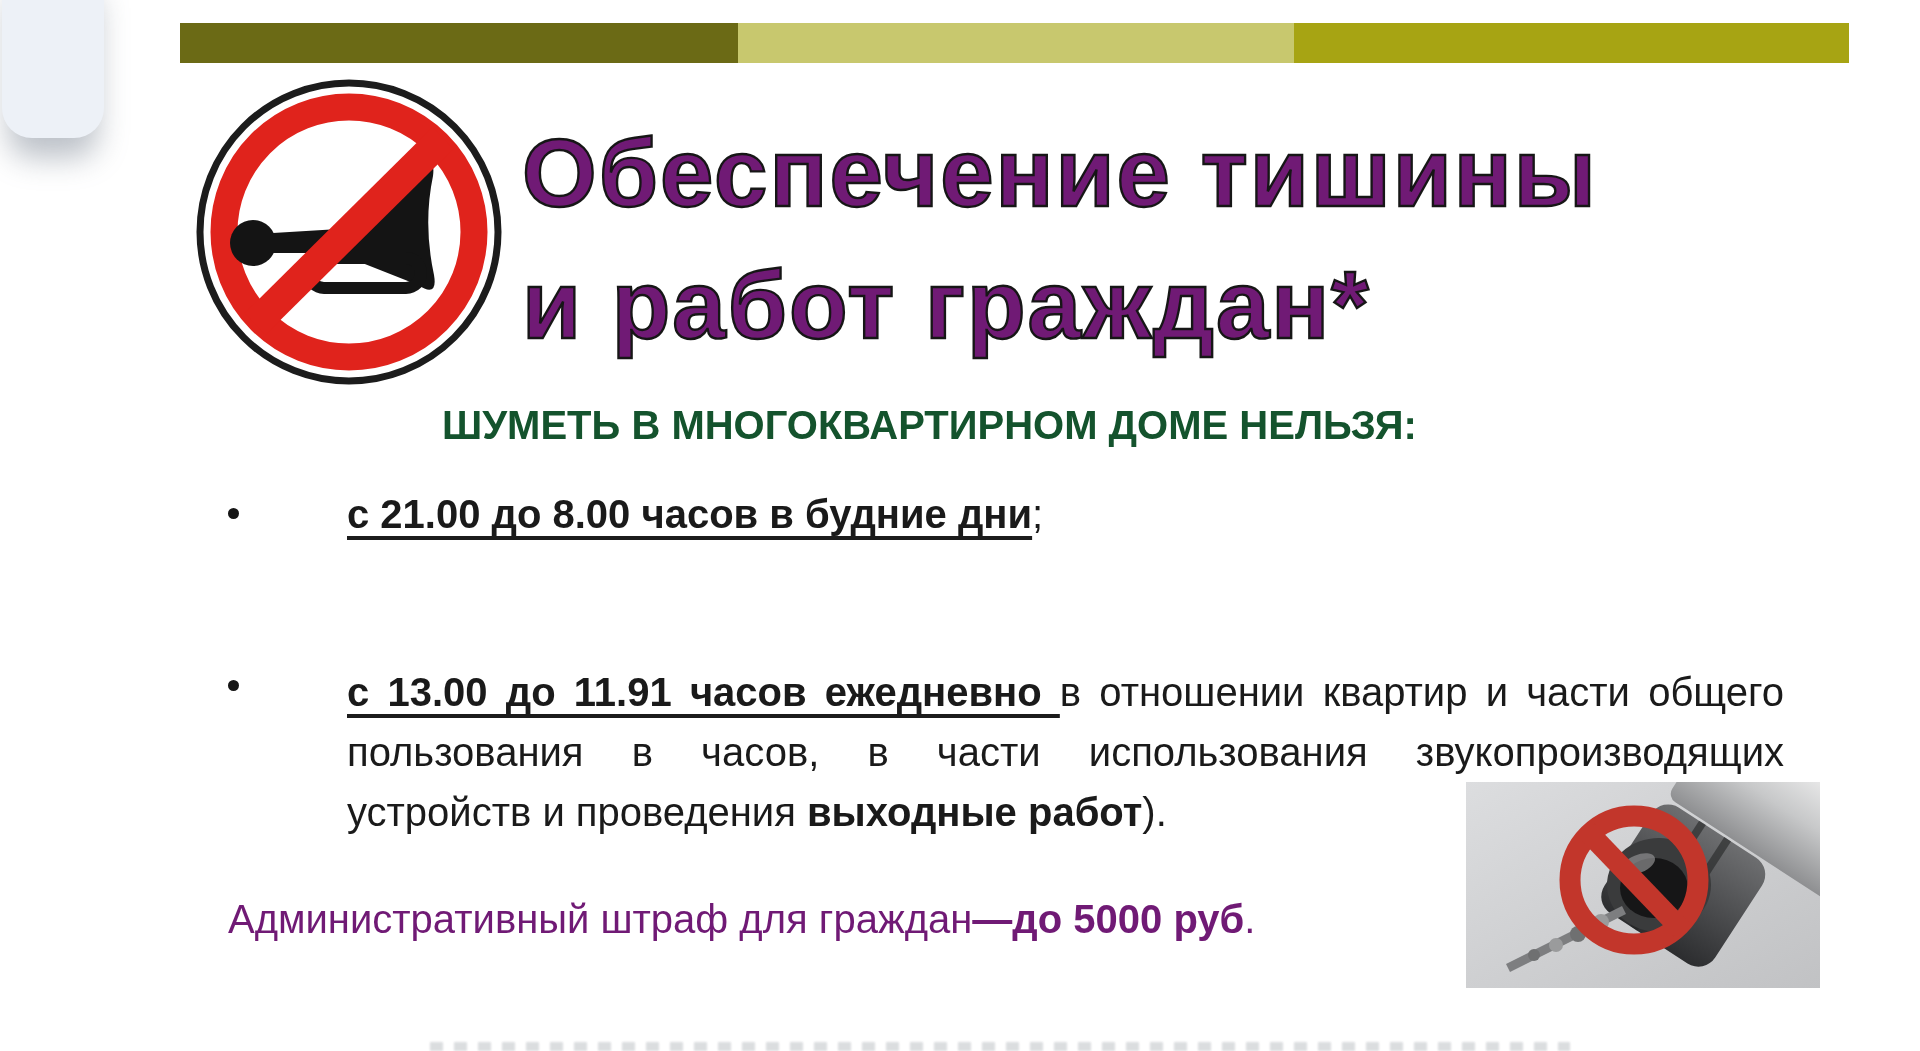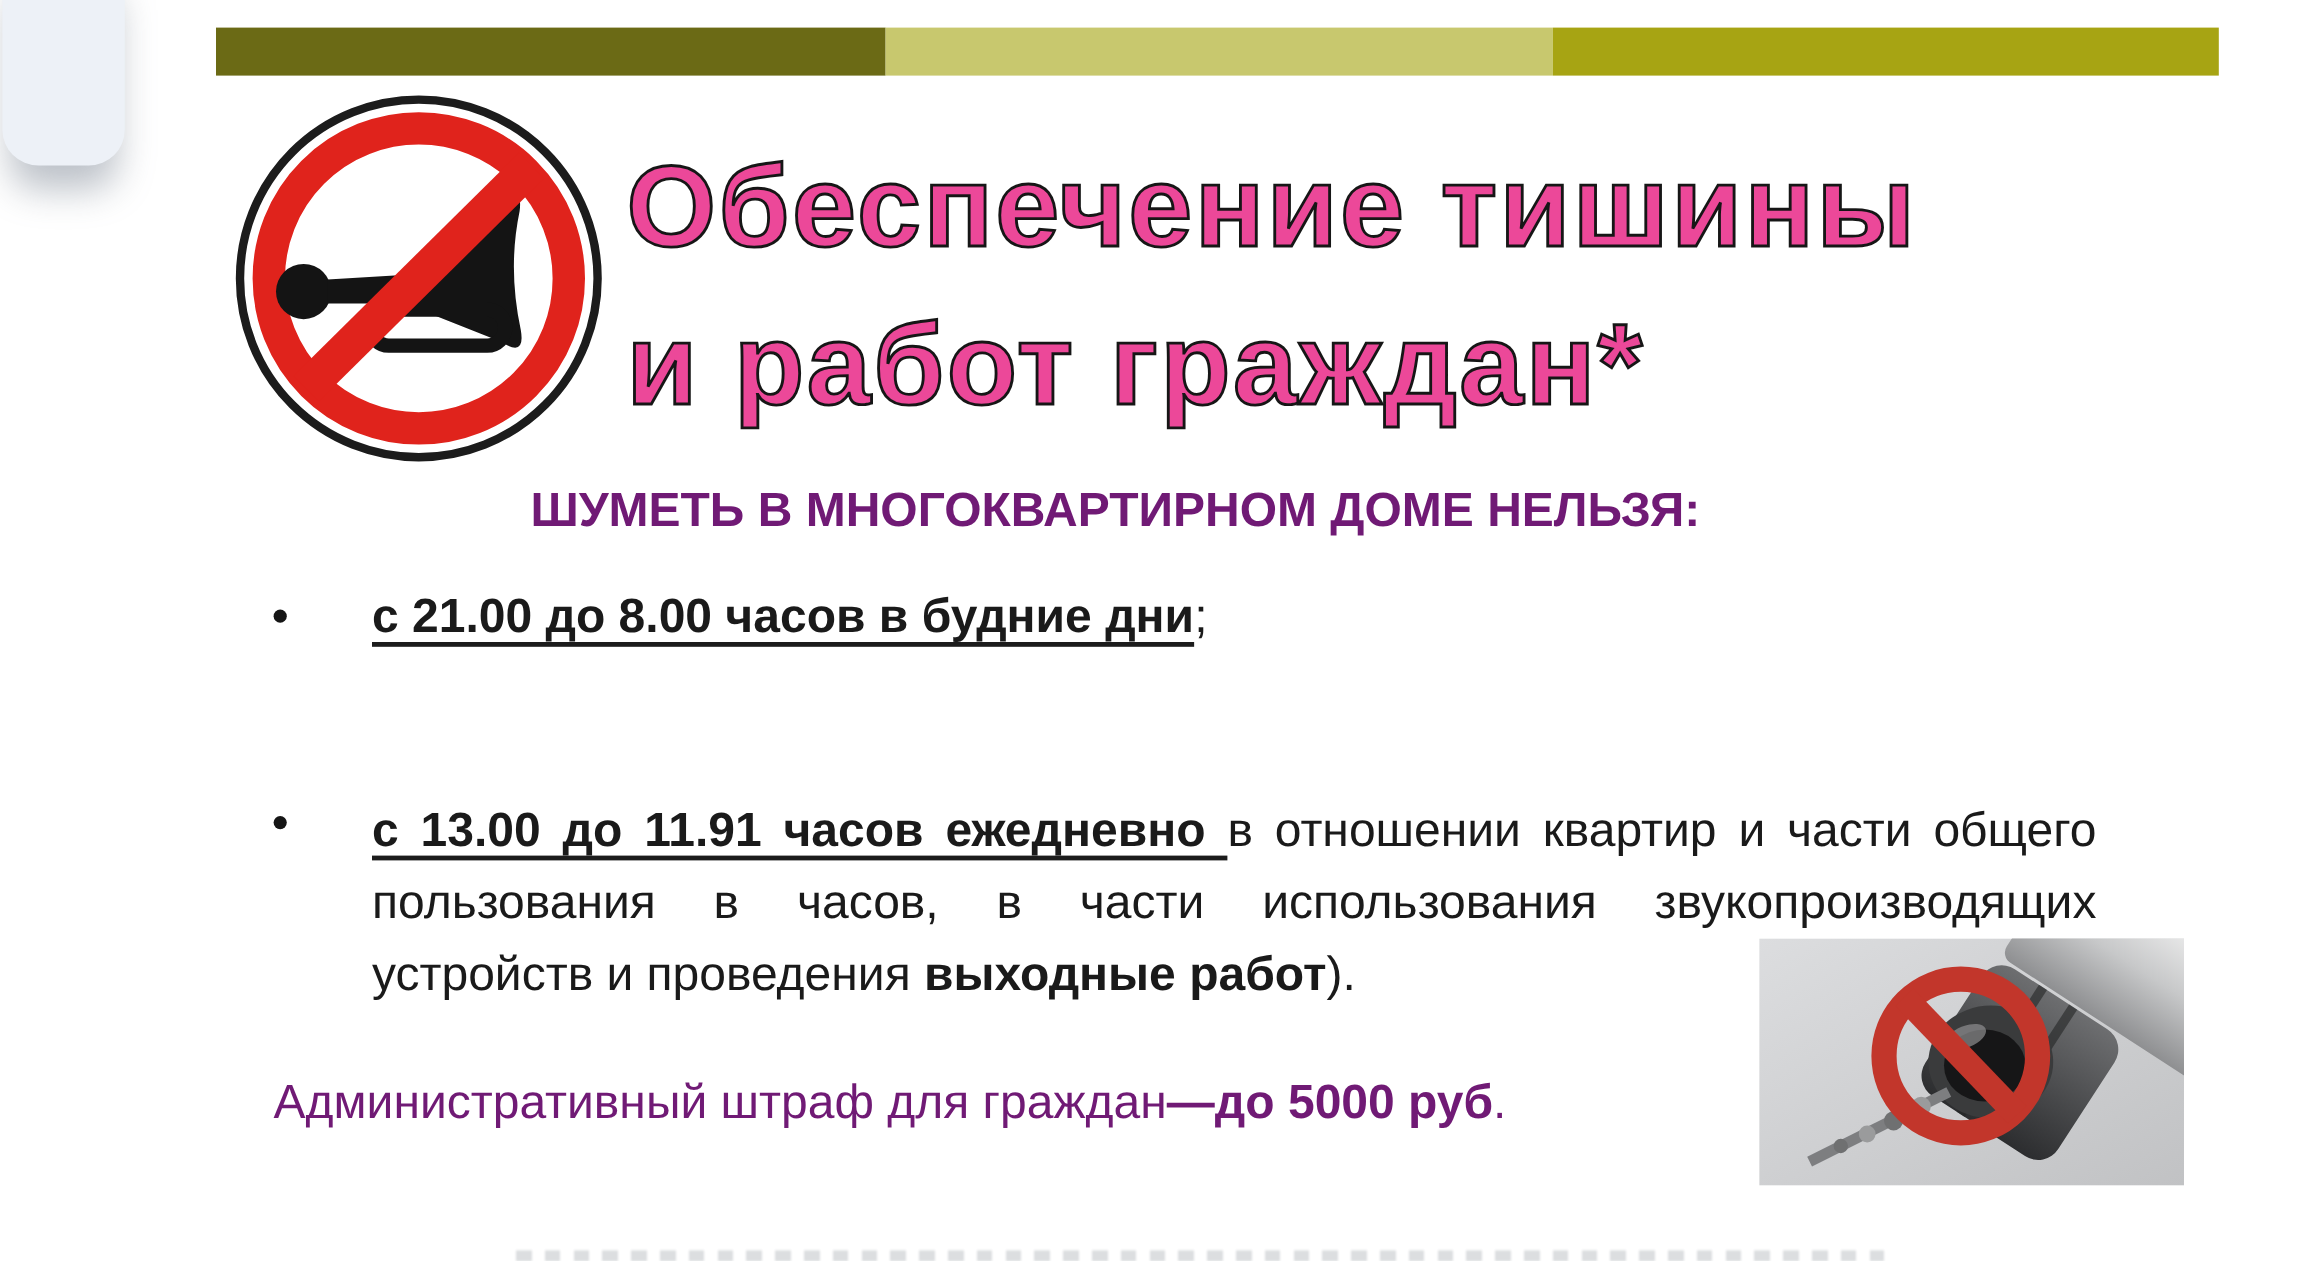--- a/index.html
+++ b/index.html
@@ -18,36 +18,36 @@
   .topbar{position:absolute;left:180px;top:23px;width:1669px;height:40px;display:flex;}
   .topbar .seg{height:100%;}
   .seg1{width:558px;background:var(--bar-dark,#6b6a15);}
   .seg2{width:556px;background:var(--bar-light,#c8c86e);}
   .seg3{width:555px;background:var(--bar-mid,#a7a413);}
   
   .no-horn{position:absolute;left:188px;top:72px;}
   
   .title-line{
     position:absolute;left:522px;white-space:nowrap;
-    font-size:96px;font-weight:700;letter-spacing:2px;color:#ec4899;
+    font-size:96px;font-weight:700;letter-spacing:2px;color:#701a75;
     -webkit-text-stroke:2.4px #161616;
   }
   .title-line.l1{top:118px;}
   .title-line.l2{top:250px;}
   
   .subtitle{
     position:absolute;left:442px;top:403px;white-space:nowrap;
-    font-size:40px;font-weight:700;color:#701a75;
+    font-size:40px;font-weight:700;color:#14532d;
   }
   
   .bullet-row{position:absolute;left:228px;font-size:40px;line-height:48px;}
   .bullet-row .dot{
     position:absolute;left:0;top:18px;width:11px;height:11px;border-radius:50%;background:#151515;
   }
-  .btext{margin-left:82px;width:1437px;}
+  .btext{margin-left:119px;width:1437px;}
   .b1{top:490px;}
   .b2{top:576px;}
   .b3{top:662px;}
   .b3 .bline{line-height:60px;}
   .just{text-align:justify;text-align-last:justify;}
   .em{
     font-weight:700;
     text-decoration:underline;
     text-decoration-thickness:3.5px;
     text-underline-offset:8px;

